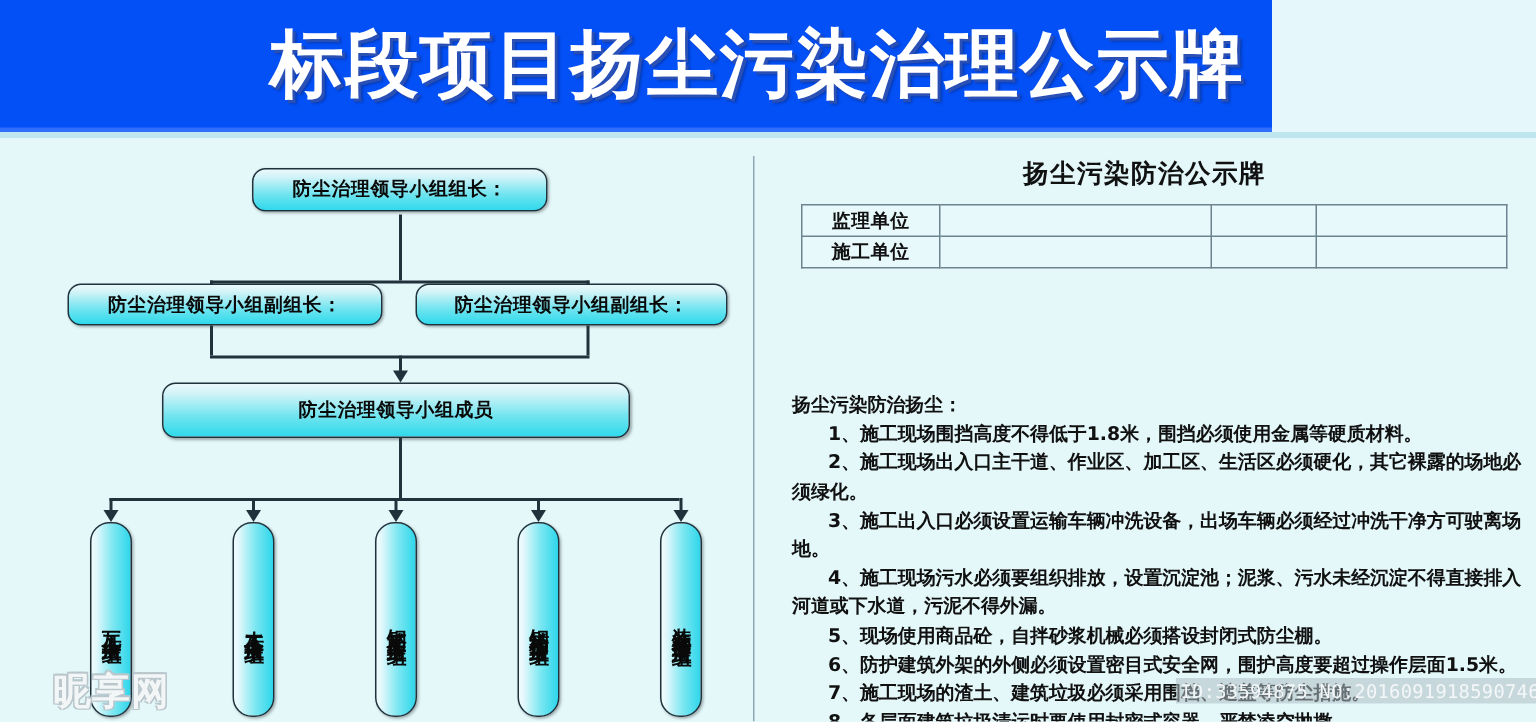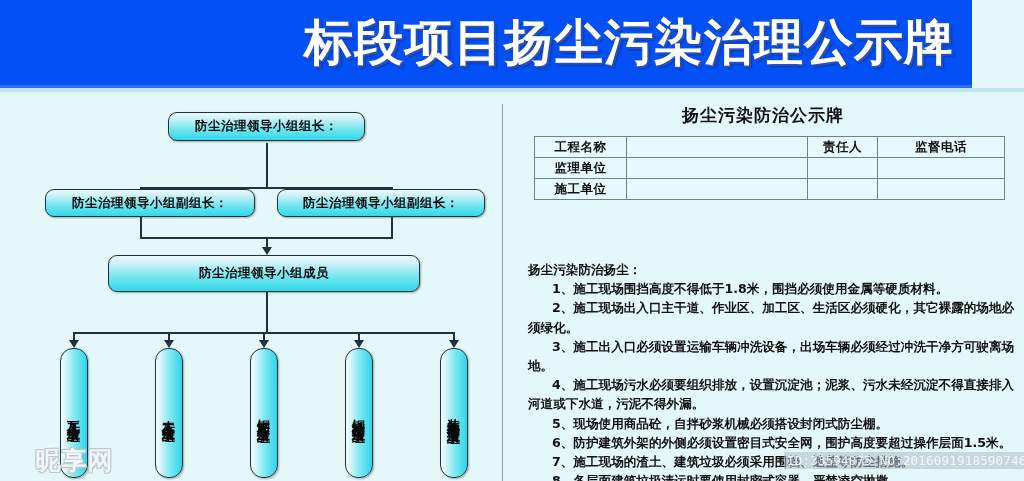--- a/index.html
+++ b/index.html
@@ -8,21 +8,21 @@
     width:1024px; height:481px;
     font-family:"DejaVu Sans","Liberation Sans",sans-serif;
     background:#e8f8fa;
     overflow:hidden;
     position:relative;
   }
   #root { position:relative; width:1024px; height:481px; background:#e6f7fb; }
 
   
   .header {
-    position:absolute; left:0; top:0; width:972px; height:88px;
+    position:absolute; left:0; top:0; width:848px; height:88px;
     background:#0450f7;
     border-bottom:3px solid #2f6dfb;
   }
   .header-title {
     position:absolute; right:18px; top:6px;
     font-size:49px; line-height:74px;
     font-weight:bold;
     color:#ffffff;
     letter-spacing:1px;
     white-space:nowrap;
@@ -204,26 +204,20 @@
     <div class="node tall" style="left:250px; top:256px; width:28px; height:130px;">钢筋工作业班组</div>
     <div class="node tall" style="left:345px; top:256px; width:28px; height:130px;">钢结构作业班组</div>
     <div class="node tall" style="left:440px; top:256px; width:28px; height:130px;">装饰装修作业班组</div>
   </div>
 
   <div class="right">
     <div class="right-title">扬尘污染防治公示牌</div>
 
     <table class="info">
       <tbody>
-          <tr>
-        <td class="c1">工程名称</td>
-        <td class="c2"></td>
-        <td class="c3">责任人</td>
-        <td class="c4">监督电话</td>
-      </tr>
       <tr>
         <td class="c1">监理单位</td>
         <td class="c2"></td>
         <td class="c3"></td>
         <td class="c4"></td>
       </tr>
       <tr>
         <td class="c1">施工单位</td>
         <td class="c2"></td>
         <td class="c3"></td>

